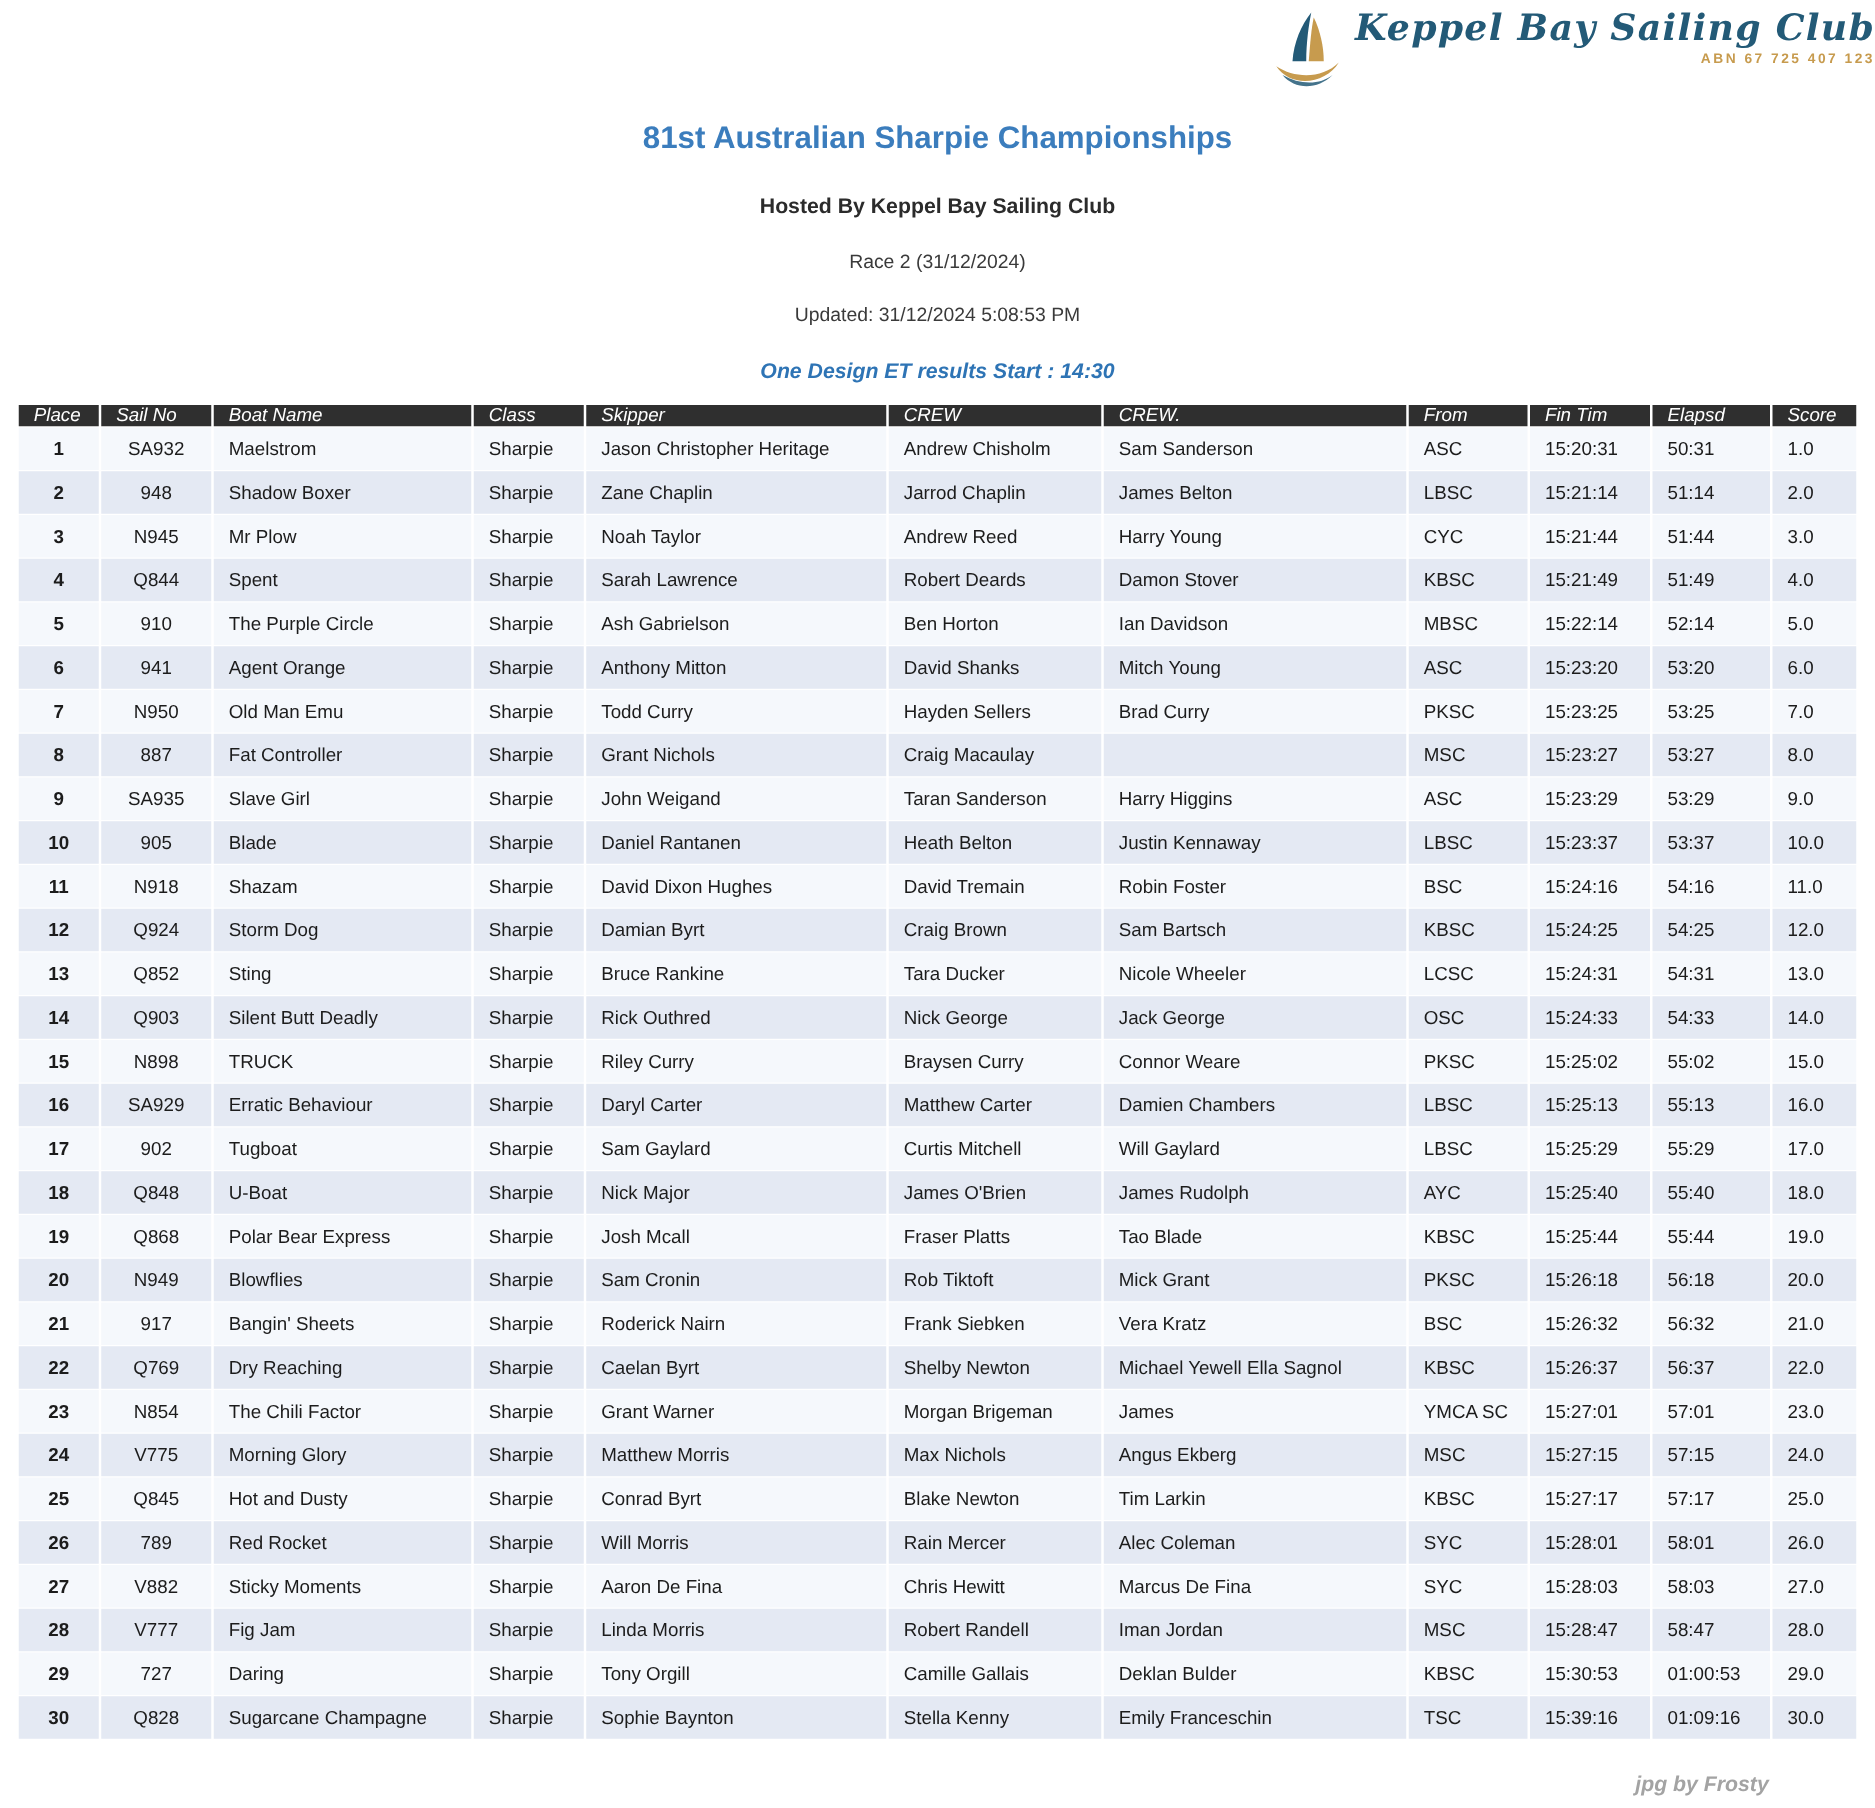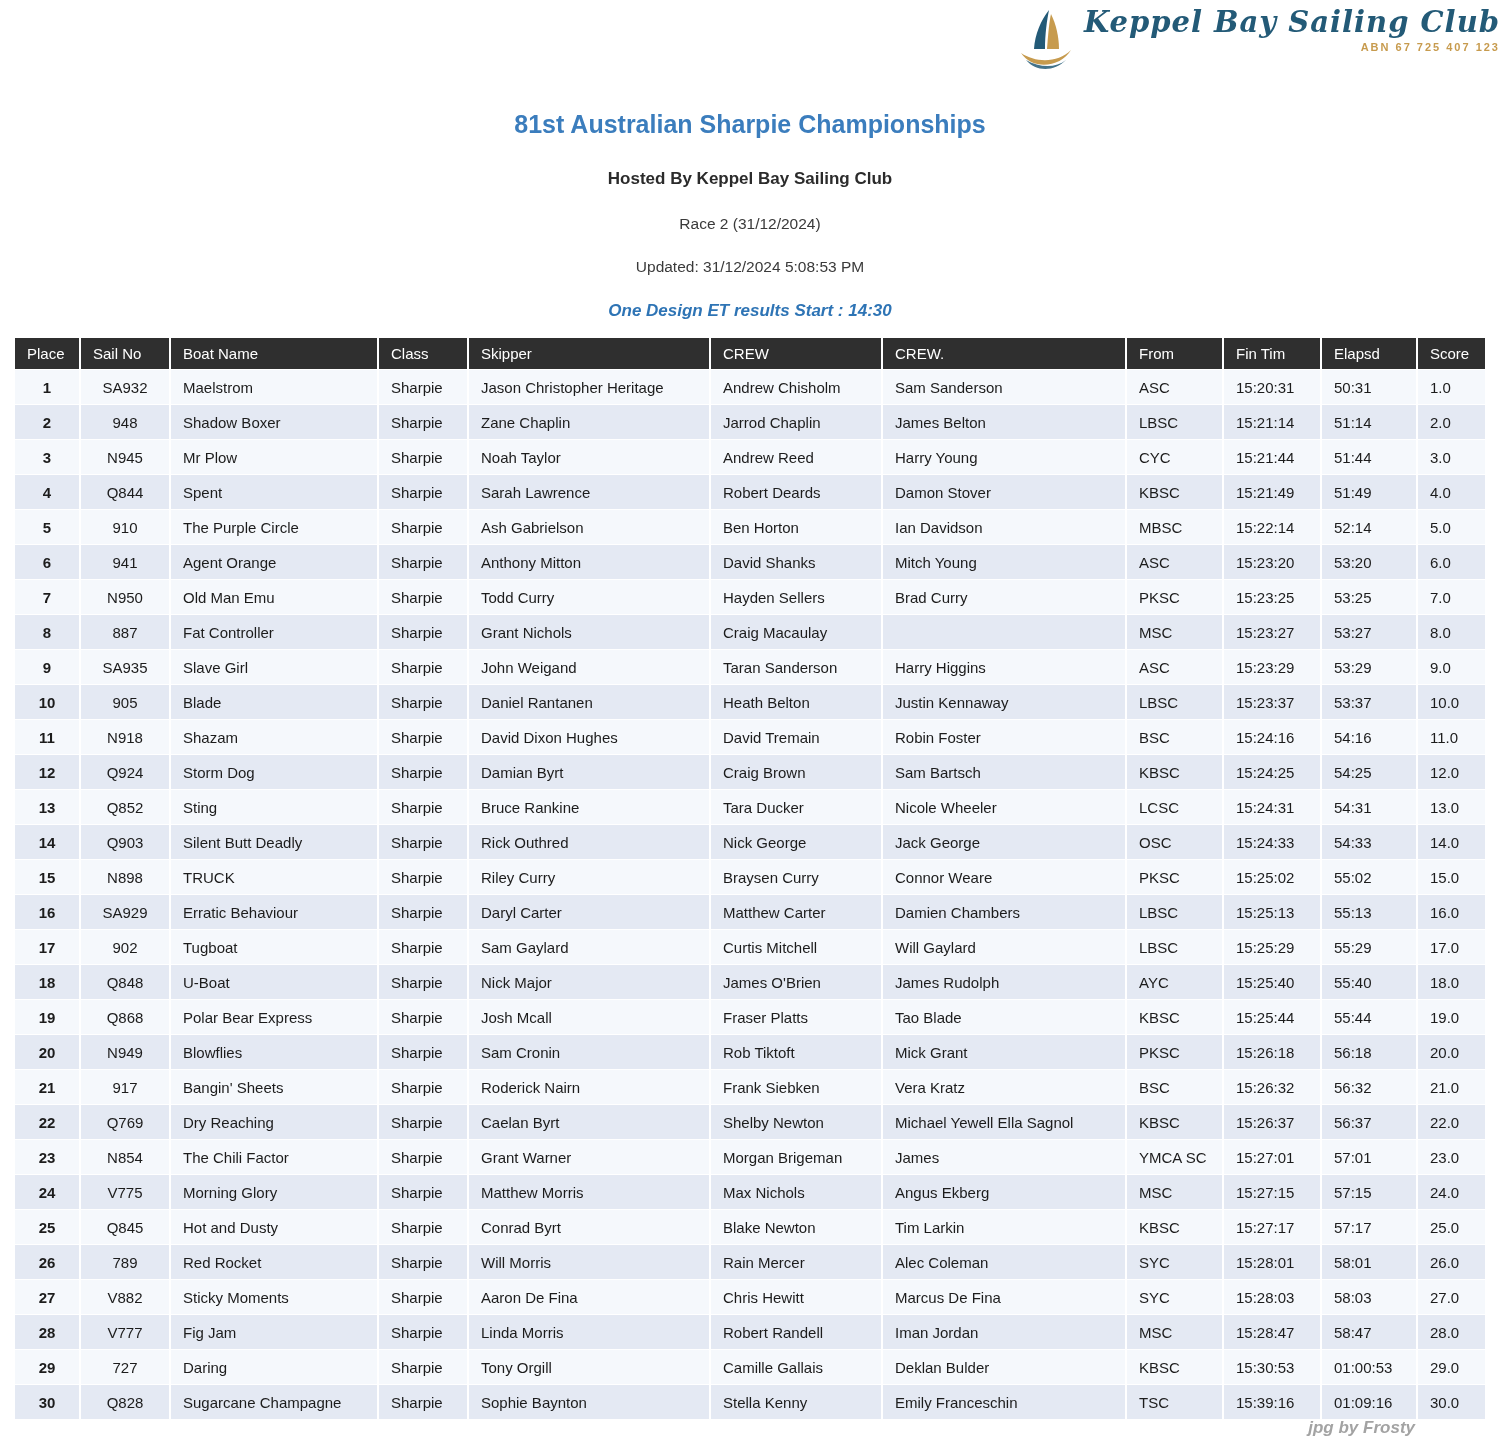--- a/index.html
+++ b/index.html
@@ -37,21 +37,21 @@
   .club-abn {
     font-size: 11px;
     font-weight: bold;
     color: #c79b4e;
     letter-spacing: 2px;
     text-align: right;
     margin-top: 2px;
   }
 
   .page-title {
-    margin-top: 30px;
+    margin-top: 16px;
     font-size: 25px;
     font-weight: bold;
     color: #3b7dbd;
   }
   .hosted-by {
     margin-top: 30px;
     font-size: 17px;
     font-weight: bold;
     color: #2b2b2b;
   }
@@ -78,25 +78,26 @@
     margin: 16px auto 0 auto;
     border-collapse: separate;
     border-spacing: 2px 1px;
     table-layout: fixed;
     font-size: 15px;
   }
   table.results th {
     background: #2f2f2f;
     color: #ffffff;
     font-weight: normal;
-    height: 31px;
+    height: 17px;
     padding: 0 12px;
     text-align: left;
     white-space: nowrap;
     overflow: hidden;
+    font-style: italic;
   }
   table.results td {
     height: 34px;
     padding: 0 12px;
     color: #1c1c1c;
     white-space: nowrap;
     overflow: hidden;
   }
   tr.odd  td { background: #f5f8fc; }
   tr.even td { background: #e4e9f3; }

